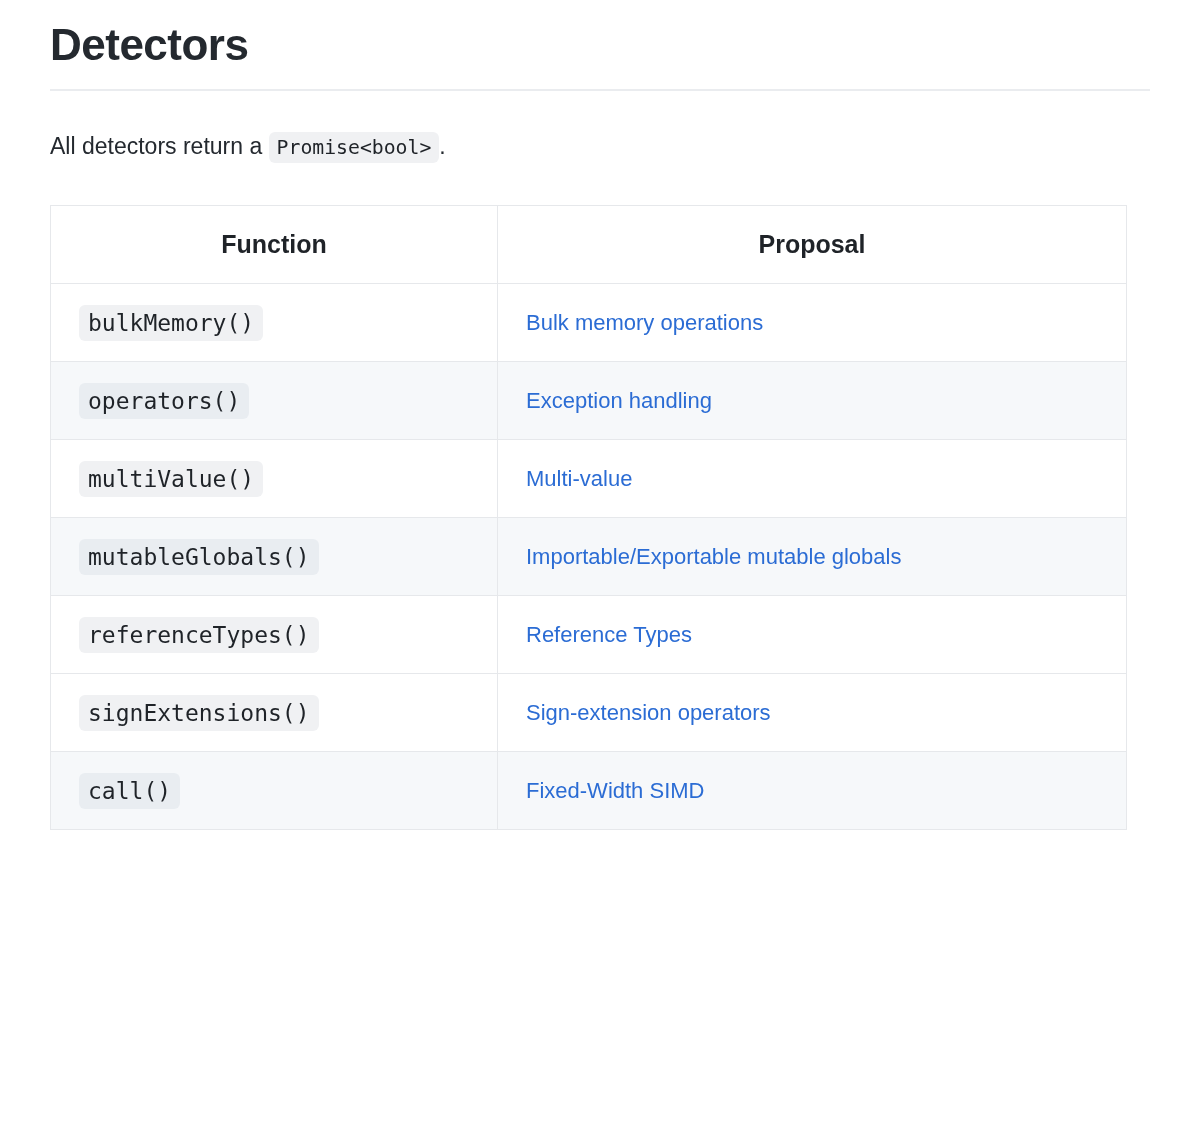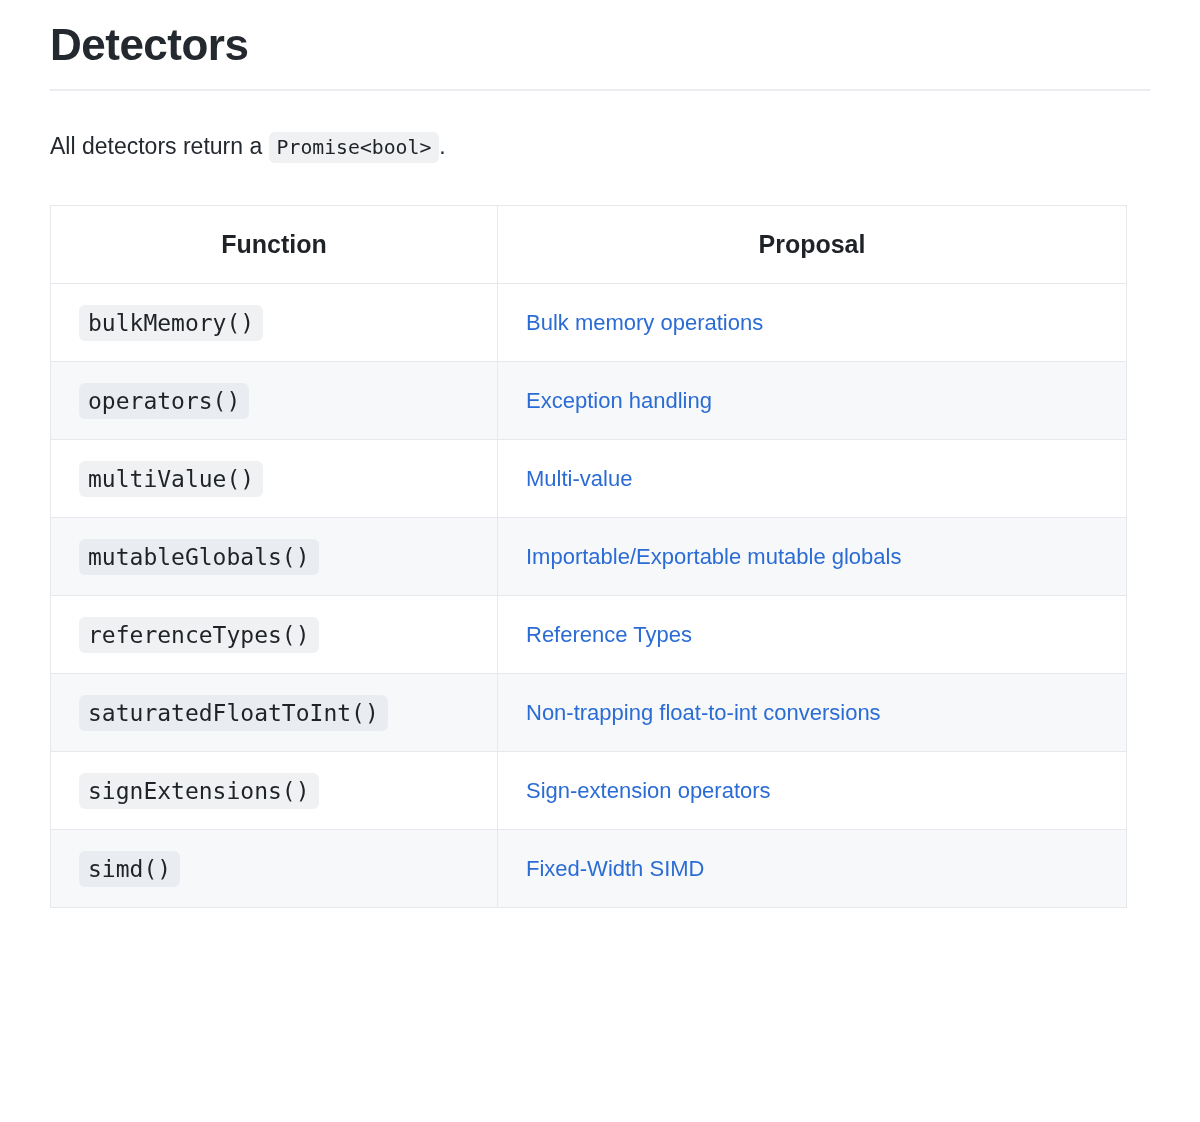--- a/index.html
+++ b/index.html
@@ -140,28 +140,24 @@
           <td class="prop-cell"><a href="#">Multi-value</a></td>
         </tr>
         <tr class="striped">
           <td class="fn-cell"><code>mutableGlobals()</code></td>
           <td class="prop-cell"><a href="#">Importable/Exportable mutable globals</a></td>
         </tr>
         <tr>
           <td class="fn-cell"><code>referenceTypes()</code></td>
           <td class="prop-cell"><a href="#">Reference Types</a></td>
         </tr>
-        <tr class="striped">
-          <td class="fn-cell"><code>saturatedFloatToInt()</code></td>
-          <td class="prop-cell"><a href="#">Non-trapping float-to-int conversions</a></td>
-        </tr>
         <tr>
           <td class="fn-cell"><code>signExtensions()</code></td>
           <td class="prop-cell"><a href="#">Sign-extension operators</a></td>
         </tr>
         <tr class="striped">
-          <td class="fn-cell"><code>simd()</code></td>
+          <td class="fn-cell"><code>call()</code></td>
           <td class="prop-cell"><a href="#">Fixed-Width SIMD</a></td>
         </tr>
       </tbody>
   </table>
 
 </div>
 
 </body></html>

